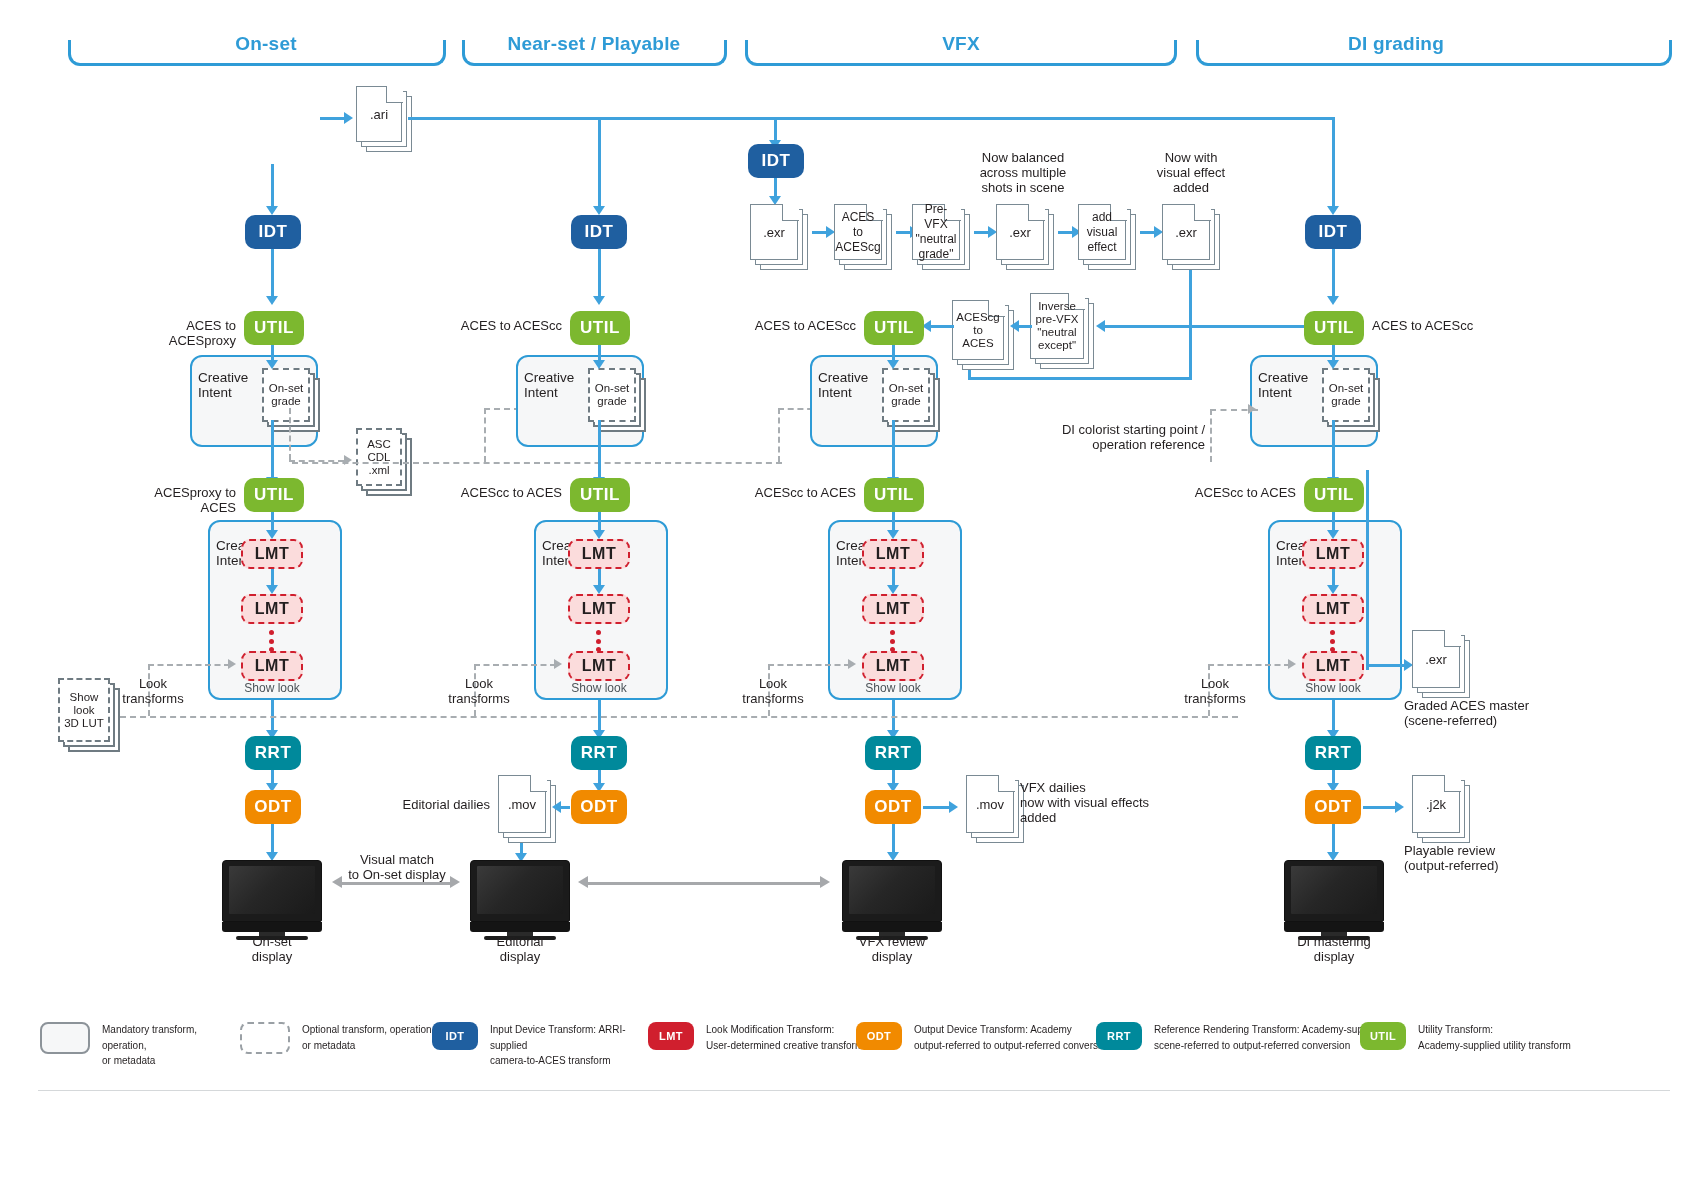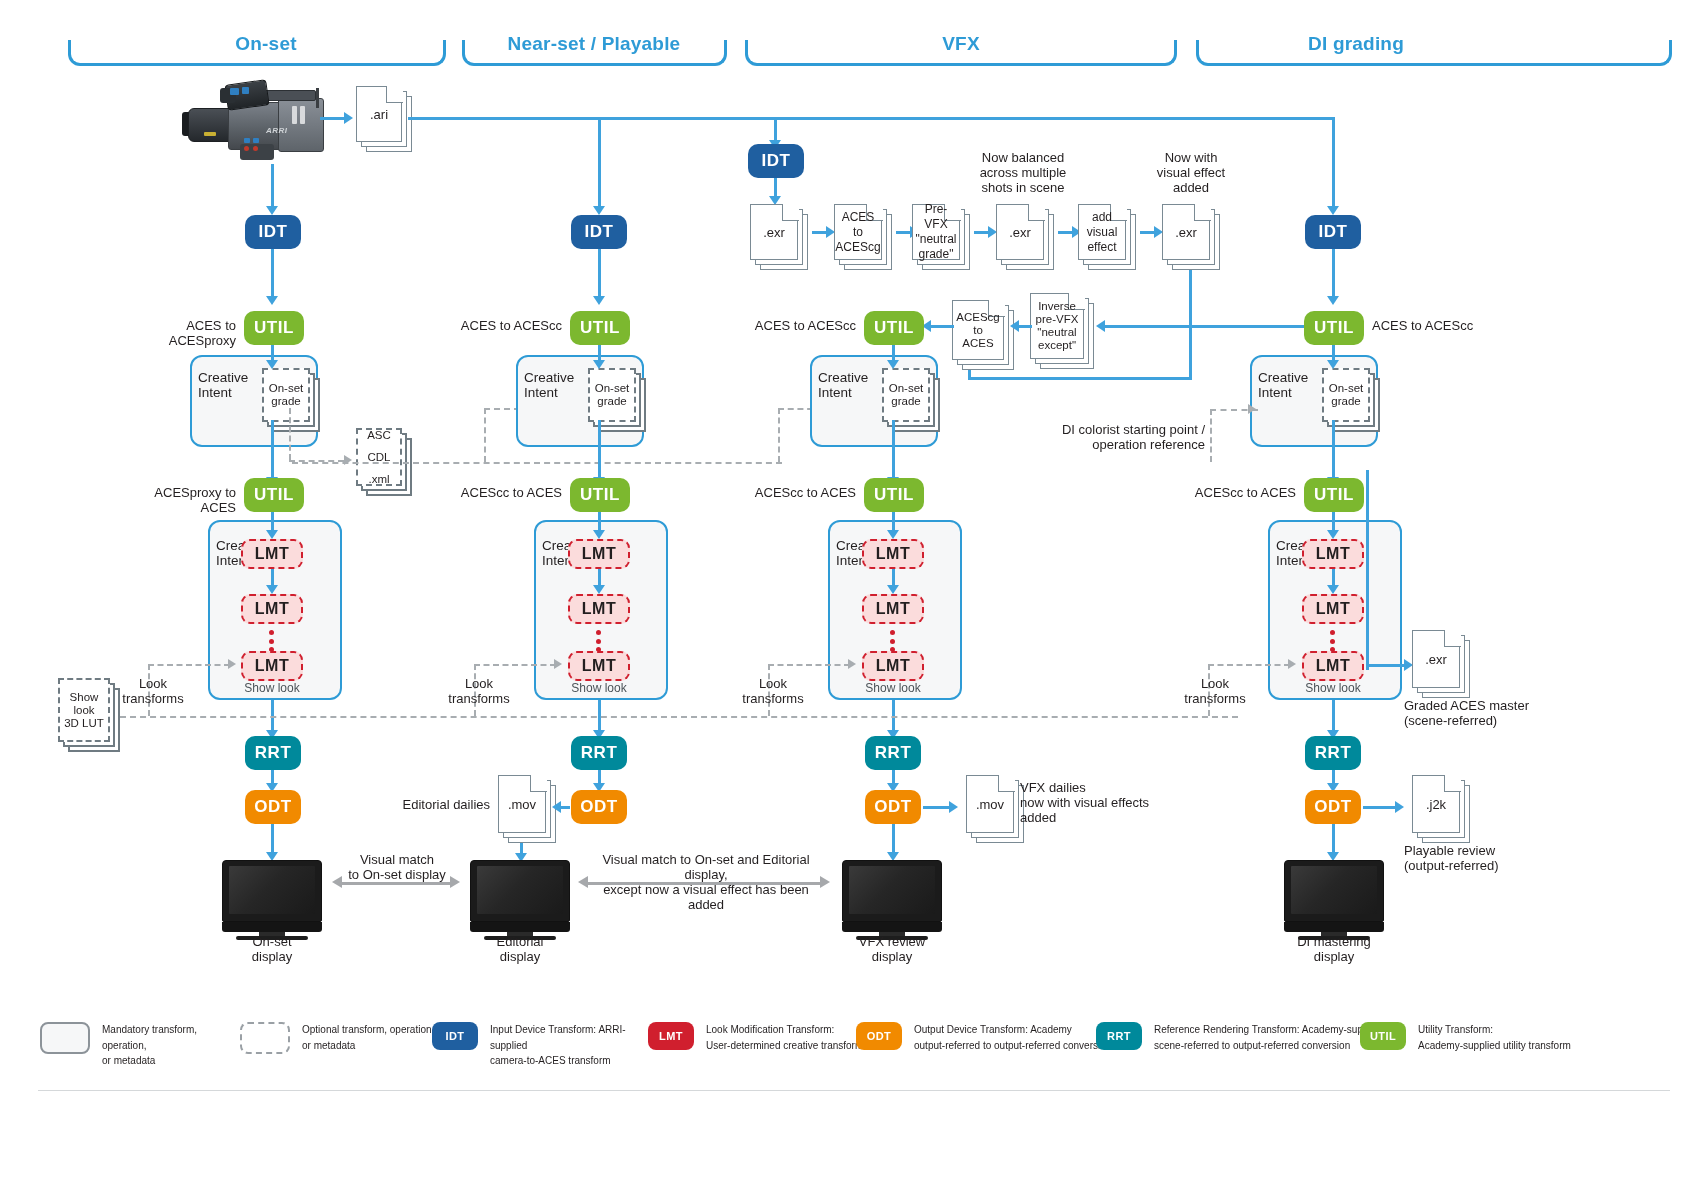--- a/index.html
+++ b/index.html
@@ -155,43 +155,22 @@
   <div class="sec-bracket" style="left:68px;top:40px;width:378px;"></div>
   <div class="sec-title" style="left:266px;">On-set</div>
 
   <div class="sec-bracket" style="left:462px;top:40px;width:265px;"></div>
   <div class="sec-title" style="left:594px;">Near-set  / Playable</div>
 
   <div class="sec-bracket" style="left:745px;top:40px;width:432px;"></div>
   <div class="sec-title" style="left:961px;">VFX</div>
 
   <div class="sec-bracket" style="left:1196px;top:40px;width:476px;"></div>
-  <div class="sec-title" style="left:1356px;">DI grading</div>
-
-  <div class="cam" style="left:182px;top:82px;width:150px;height:82px;">
-    <div class="lens2"></div>
-      <div class="lens"></div>
-    <div class="body"></div>
-      <div class="body2"></div>
-    <div class="top"></div>
-    <div class="vf"></div>
-      <div class="vf2"></div>
-    <div class="grip"></div>
-      <div class="ant"></div>
-    <div class="blu" style="left:48px;top:6px;width:9px;height:7px;"></div>
-    <div class="blu" style="left:60px;top:5px;width:7px;height:7px;"></div>
-    <div class="blu" style="left:62px;top:56px;width:6px;height:5px;"></div>
-    <div class="blu" style="left:71px;top:56px;width:6px;height:5px;"></div>
-    <div class="red" style="left:62px;top:64px;"></div>
-    <div class="red" style="left:71px;top:64px;"></div>
-    <div class="wht" style="left:110px;top:24px;width:5px;height:18px;"></div>
-    <div class="wht" style="left:118px;top:24px;width:5px;height:18px;"></div>
-    <div class="yel" style="left:22px;top:50px;width:12px;height:4px;"></div>
-    <div class="mark">ARRI</div>
-  </div>
+  <div class="sec-title" style="left:1396px;">DI grading</div>
+
 
   <div class="doc" style="left:356px;top:86px;width:56px;height:66px;">
     <div class="sheet b1" style="width:46px;height:56px;"></div>
     <div class="sheet b2" style="width:46px;height:56px;"></div>
     <div class="sheet top" style="width:46px;height:56px;"></div>
     <div class="fold" style="left:30px;top:0;"></div>
     <div class="txt">.ari</div>
   </div>
   <div class="ln h" style="left:320px;top:117px;width:26px;"></div>
   <div class="arw right" style="left:344px;top:112px;"></div>
@@ -358,21 +337,21 @@
   </div>
   <div class="ln v" style="left:271px;top:345px;height:18px;"></div>
   <div class="arw down" style="left:266px;top:360px;"></div>
   <div class="ln v" style="left:271px;top:420px;height:60px;"></div>
   <div class="arw down" style="left:266px;top:477px;"></div>
 
   <div class="doc dashed" style="left:356px;top:428px;width:56px;height:68px;">
     <div class="sheet b1" style="width:46px;height:58px;border-style:solid;background:#fff;"></div>
     <div class="sheet b2" style="width:46px;height:58px;border-style:solid;background:#fff;"></div>
     <div class="sheet top" style="width:46px;height:58px;"></div>
-    <div class="txt" style="white-space:pre-line;font-size:11.5px;line-height:22px;">ASC
+    <div class="txt" style="white-space:pre-line;font-size:11.5px;line-height:13px;">ASC
 CDL
 .xml</div>
   </div>
   <div class="dln v" style="left:289px;top:408px;height:52px;"></div>
   <div class="dln h" style="left:289px;top:460px;width:55px;"></div>
   <div class="darw right" style="left:344px;top:455px;"></div>
 
   <div class="dln h" style="left:292px;top:462px;width:490px;"></div>
   <div class="dln v" style="left:484px;top:408px;height:54px;"></div>
   <div class="darw right" style="left:558px;top:403px;"></div>
@@ -677,22 +656,20 @@
 
   <div class="gln" style="left:342px;top:882px;width:110px;"></div>
   <div class="garw left" style="left:332px;top:876px;"></div>
   <div class="garw right" style="left:450px;top:876px;"></div>
   <div class="cap c" style="left:337px;top:852px;width:120px;white-space:pre-line;">Visual  match
 to On-set display</div>
 
   <div class="gln" style="left:588px;top:882px;width:234px;"></div>
   <div class="garw left" style="left:578px;top:876px;"></div>
   <div class="garw right" style="left:820px;top:876px;"></div>
-  <div class="cap c" style="left:590px;top:852px;width:232px;white-space:pre-line;">Visual  match to On-set and Editorial display,
-except now a visual effect has been added</div>
 
   <div class="leg-rule"></div>
 
   <div class="leg-item" style="left:40px;top:1022px;width:200px;">
     <div class="leg-sw mandatory"></div>
     <div class="leg-tx">Mandatory transform, operation,
 or metadata</div>
   </div>
 
   <div class="leg-item" style="left:240px;top:1022px;width:200px;">

